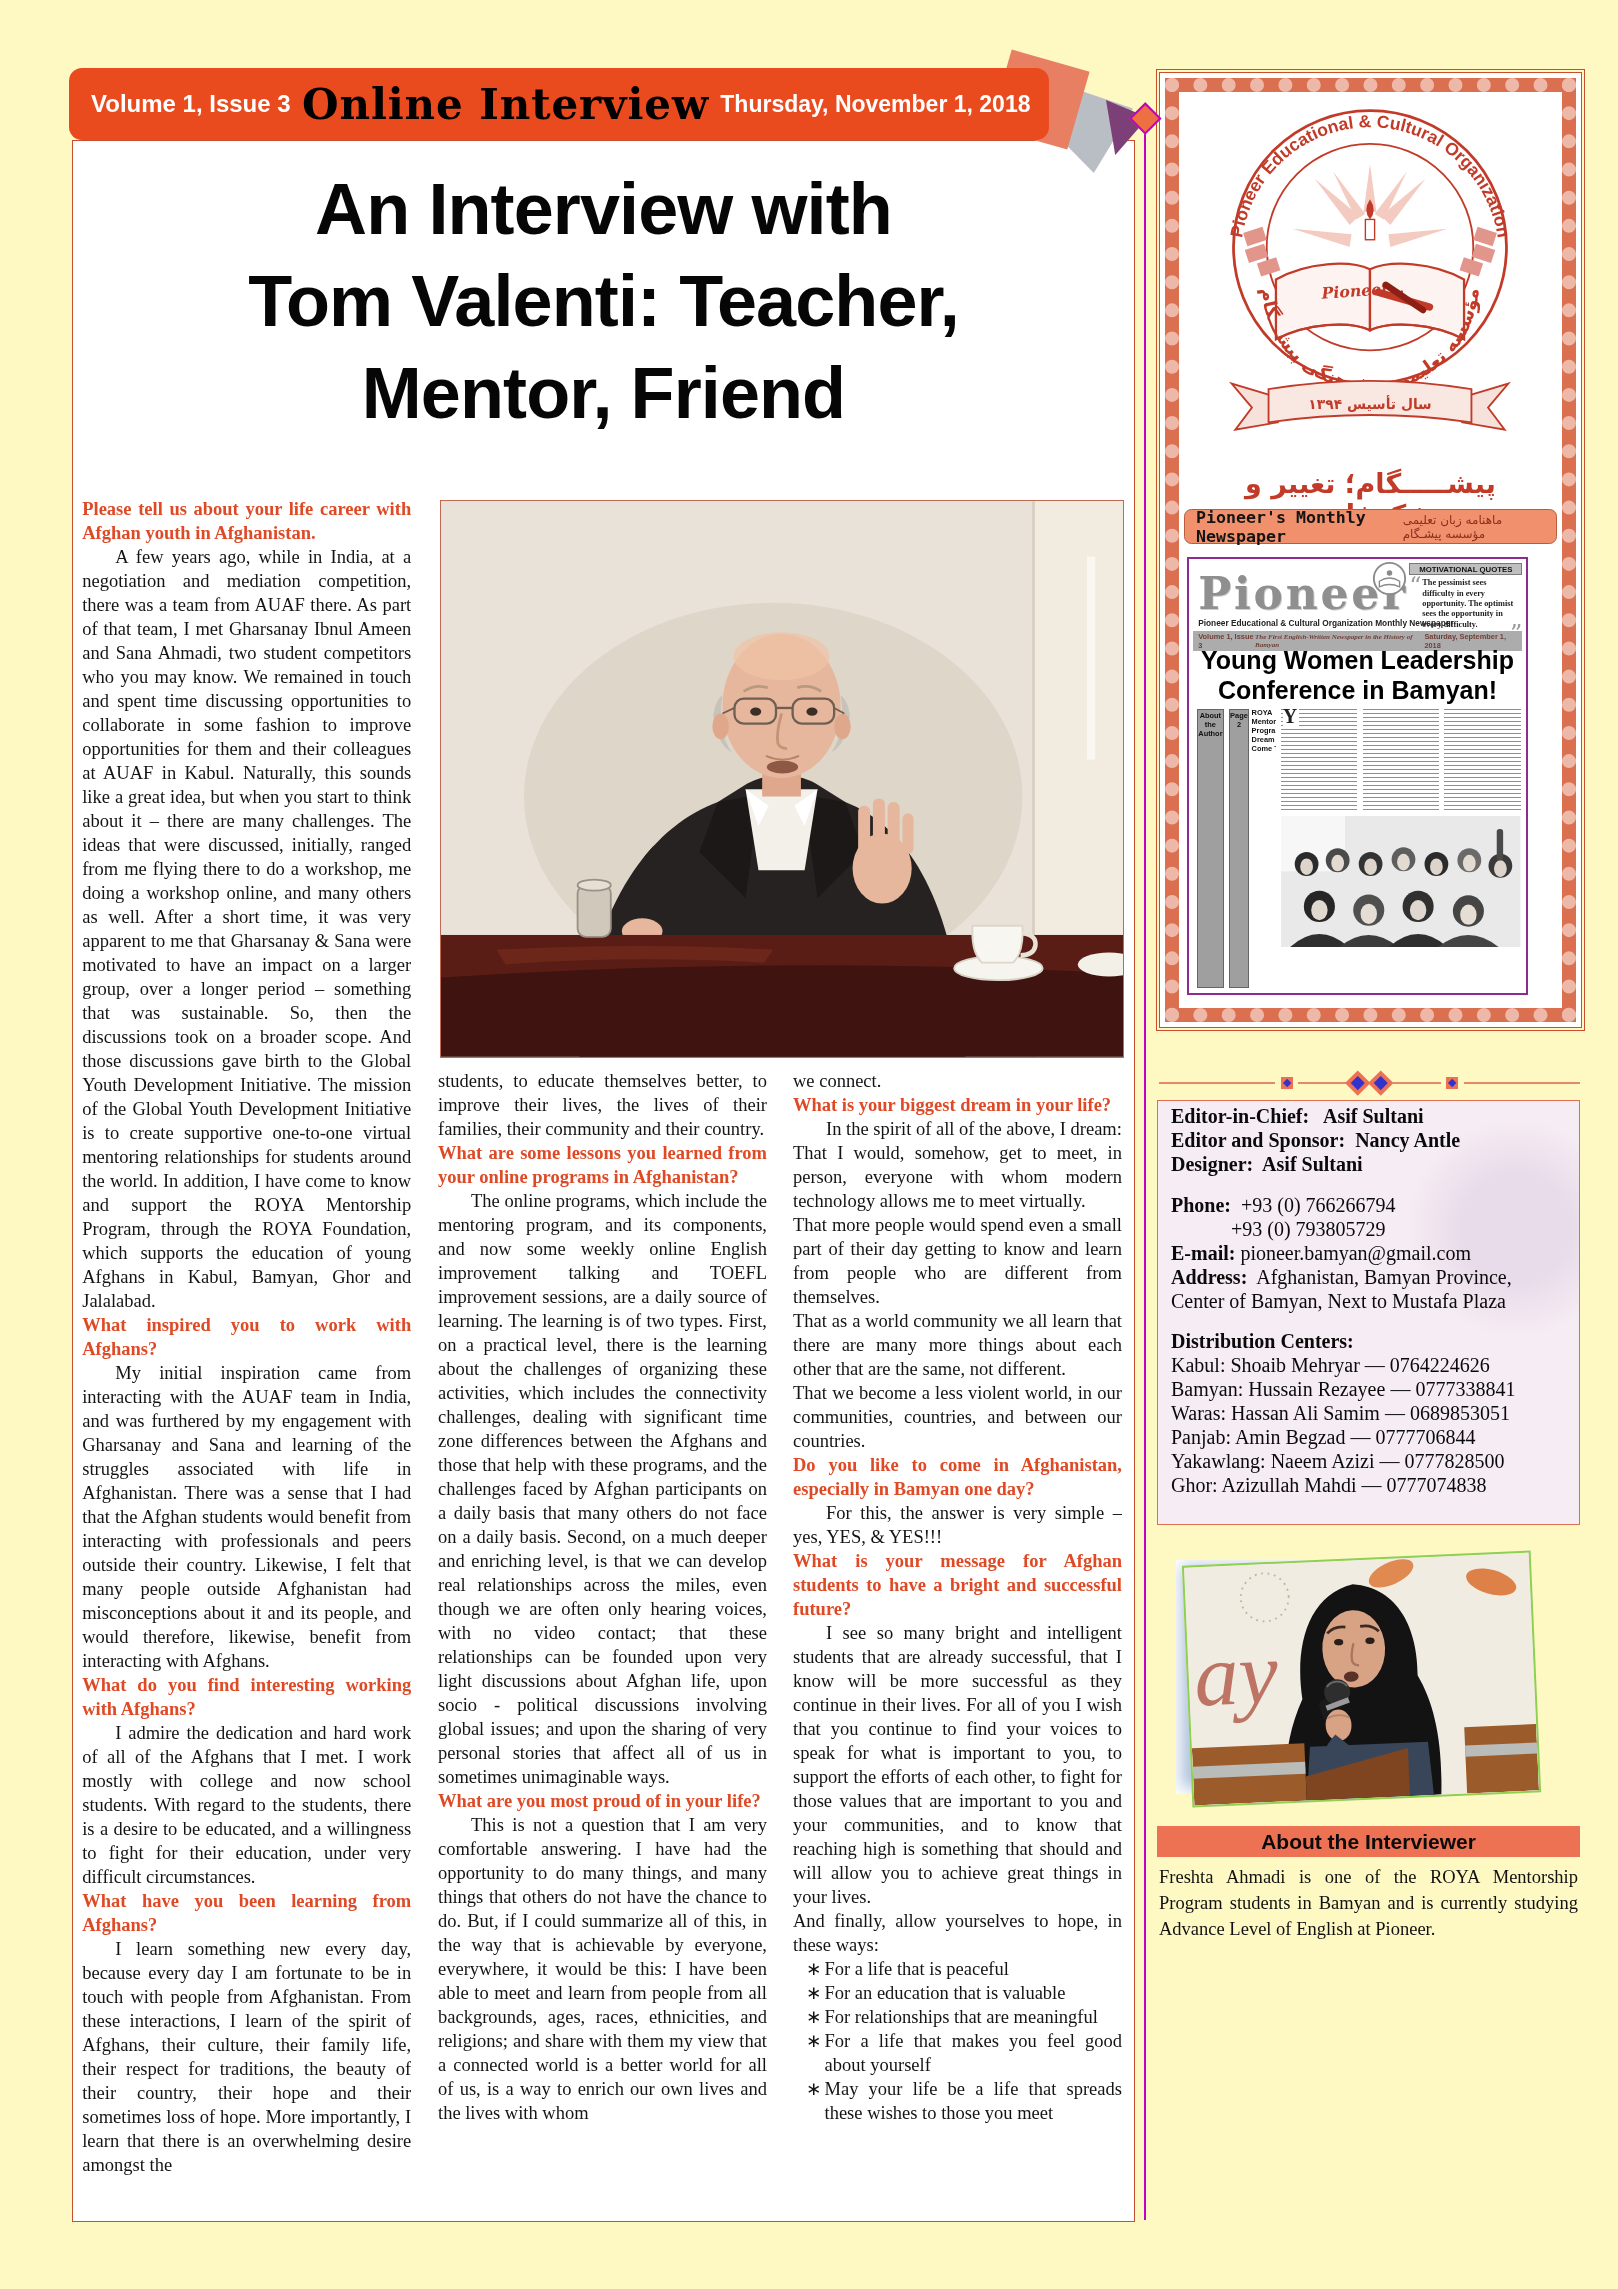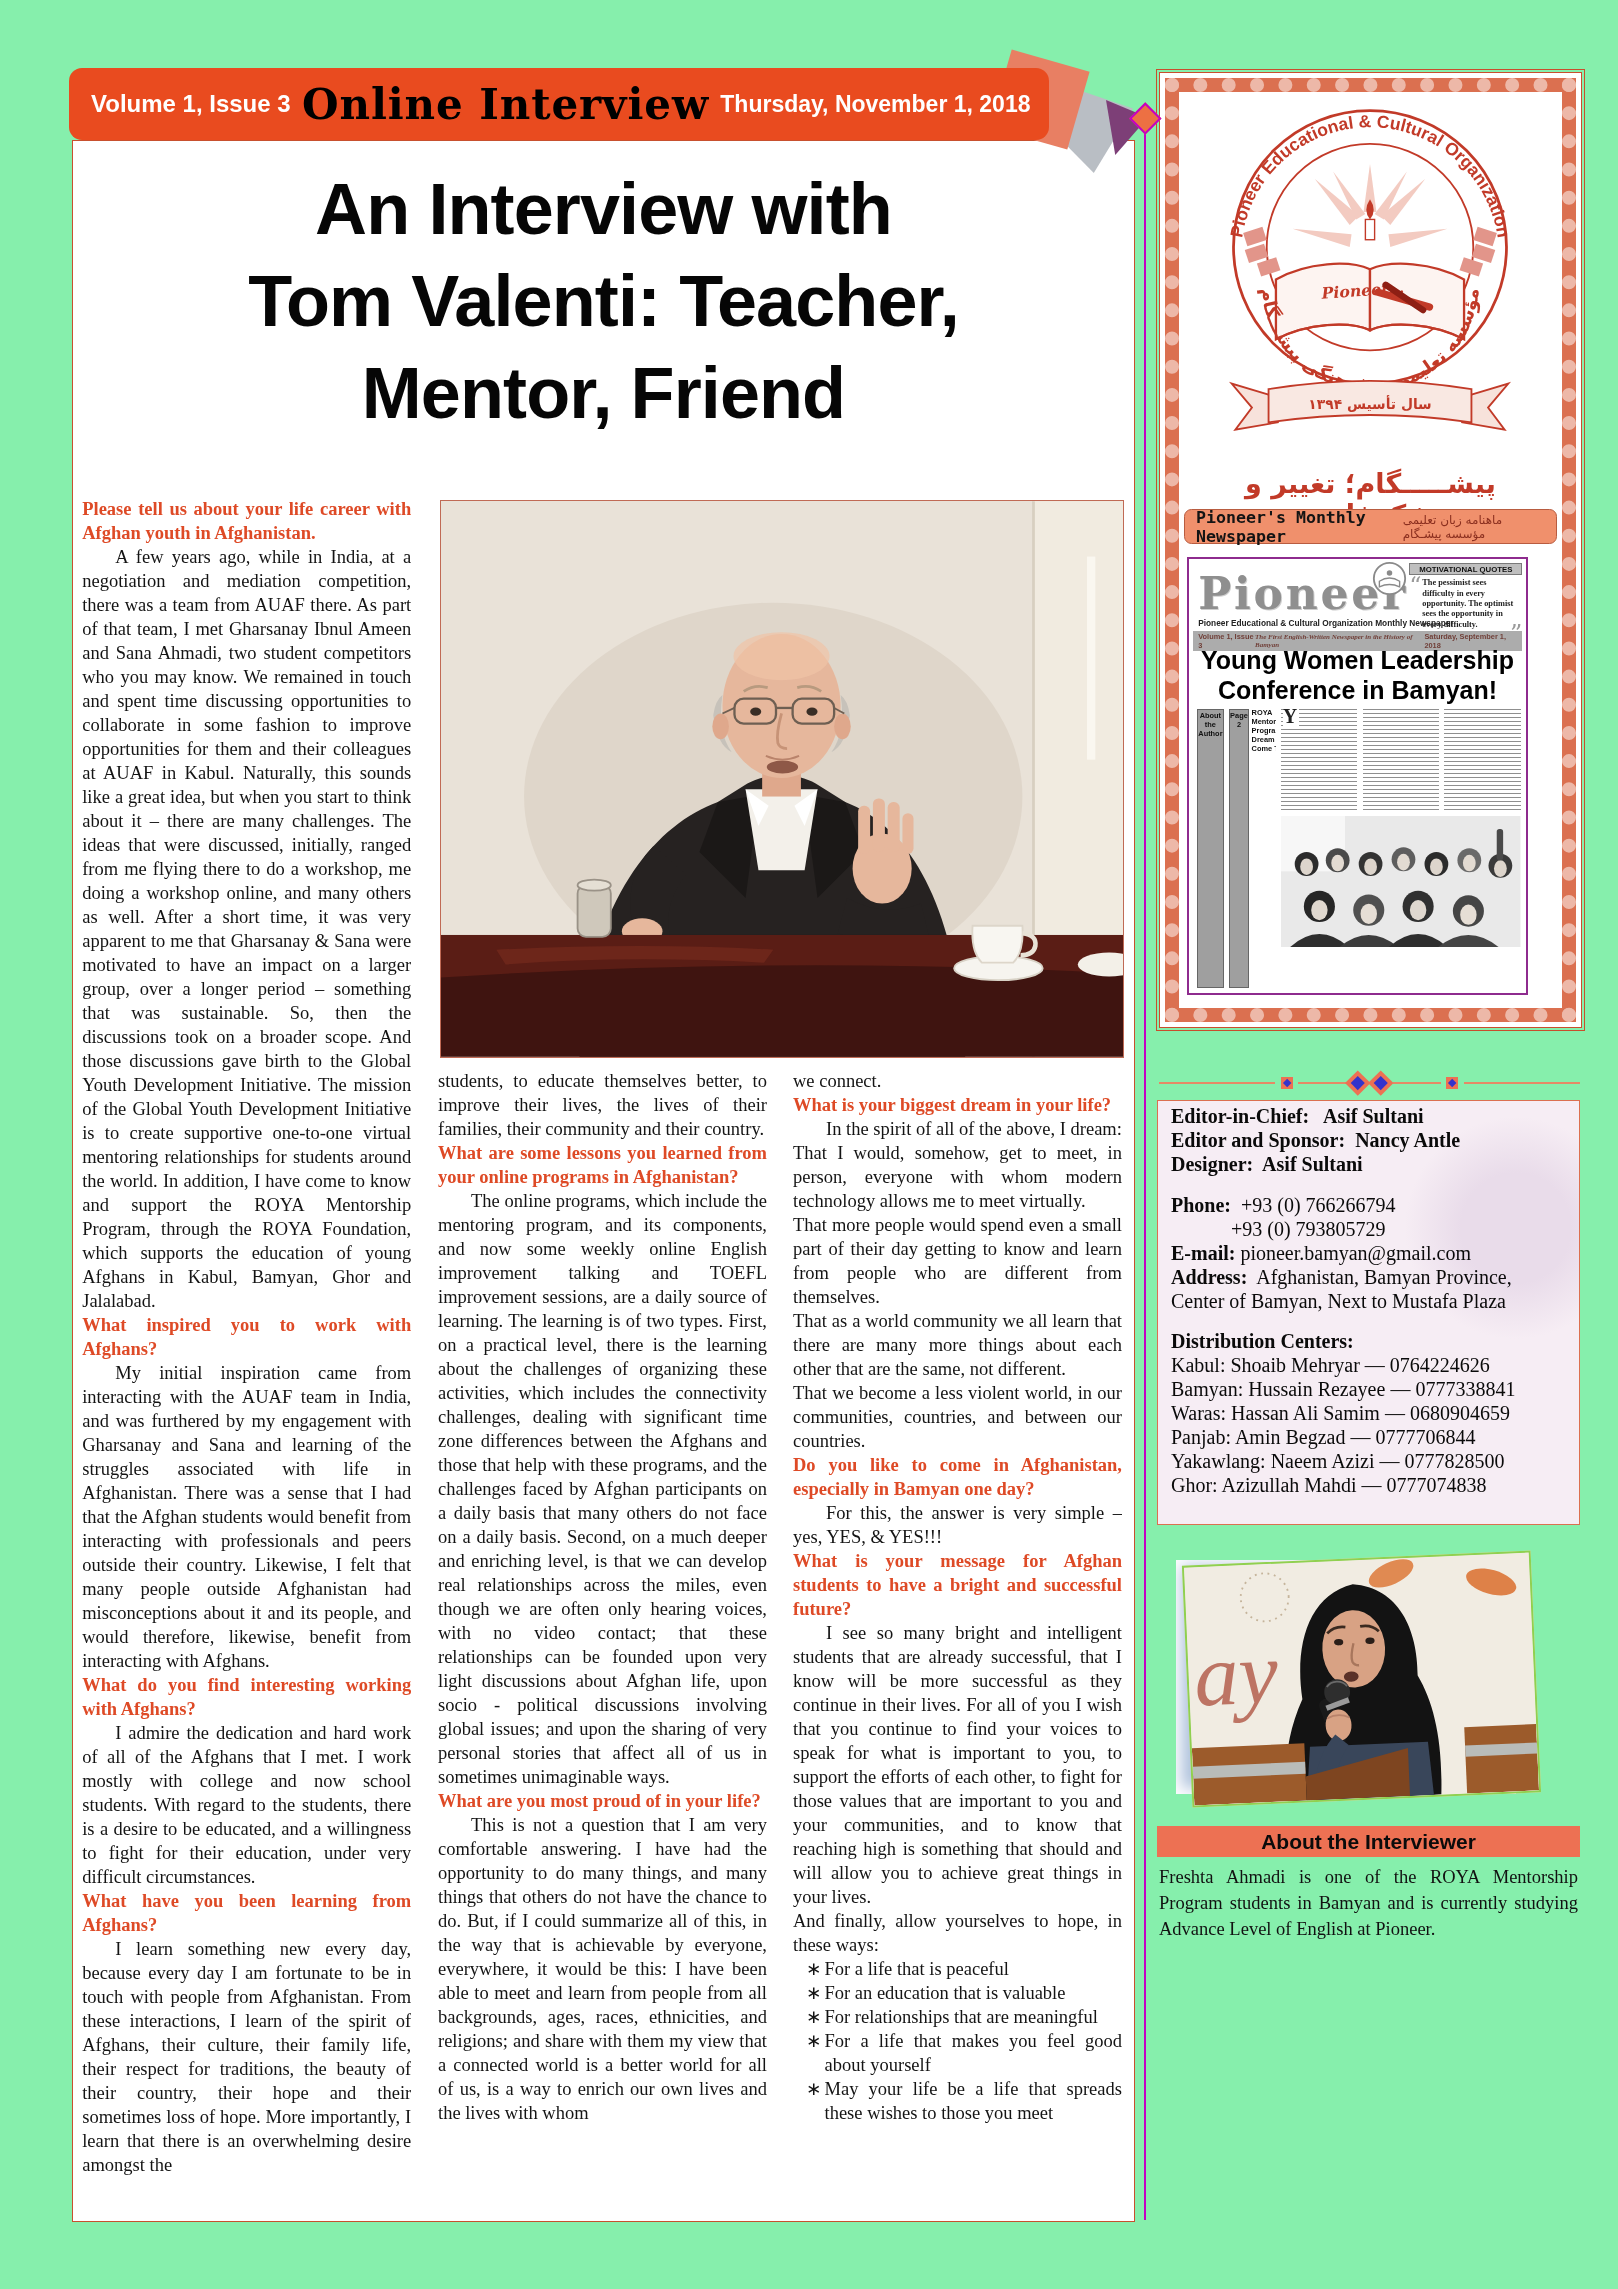--- a/index.html
+++ b/index.html
@@ -1,16 +1,16 @@
 <!DOCTYPE html>
 <html style="font-size:14.8px"><head>
 <meta charset="utf-8">
 <style>
   html,body{margin:0;padding:0;background:#9a9a9a;}
-  .page{position:relative;width:1619px;height:2290px;margin:0 auto;background:#86efac;
+  .page{position:relative;width:1619px;height:2290px;margin:0 auto;background:#fef9c3;
         font-family:"Liberation Serif",serif;overflow:hidden;}
 
   
   .banner{position:absolute;left:69px;top:68px;width:980px;height:72px;background:#E94B1F;
           border-radius:13px;display:flex;align-items:center;z-index:3;}
   .banner .vol{color:#fff;font-family:"Liberation Sans",sans-serif;font-weight:bold;
                font-size:24px;margin-left:22px;white-space:nowrap;}
   .banner .mast{flex:1;text-align:center;color:#000;font-family:"DejaVu Serif",serif;
                 font-weight:900;font-size:42px;letter-spacing:0.9px;white-space:nowrap;}
   .banner .date{color:#fff;font-family:"Liberation Sans",sans-serif;font-weight:bold;
@@ -457,21 +457,21 @@
         <div class="kv"><strong>Phone:</strong><span>  +93 (0) 766266794</span></div>
         <div class="kv"><strong></strong><span>            +93 (0) 793805729</span></div>
         <div class="kv"><strong>E-mail:</strong><span> pioneer.bamyan@gmail.com</span></div>
         <div class="kv"><strong>Address:</strong><span>  Afghanistan, Bamyan Province, Center of Bamyan, Next to Mustafa Plaza</span></div>
       </div>
     <div class="ed-gap"></div>
     <div class="dist-title">Distribution Centers:</div>
     <div>
         <div>Kabul: Shoaib Mehryar — 0764224626</div>
         <div>Bamyan: Hussain Rezayee — 0777338841</div>
-        <div>Waras: Hassan Ali Samim  — 0680904659</div>
+        <div>Waras: Hassan Ali Samim  — 0689853051</div>
         <div>Panjab: Amin Begzad — 0777706844</div>
         <div>Yakawlang: Naeem Azizi — 0777828500</div>
         <div>Ghor: Azizullah Mahdi — 0777074838</div>
       </div>
   </div>
 
   <div class="ph-back"></div>
   <div class="girl-photo">
     <svg width="345" height="238" viewBox="0 0 374 258">
       <rect width="374" height="258" fill="#F1ECE2"></rect>

